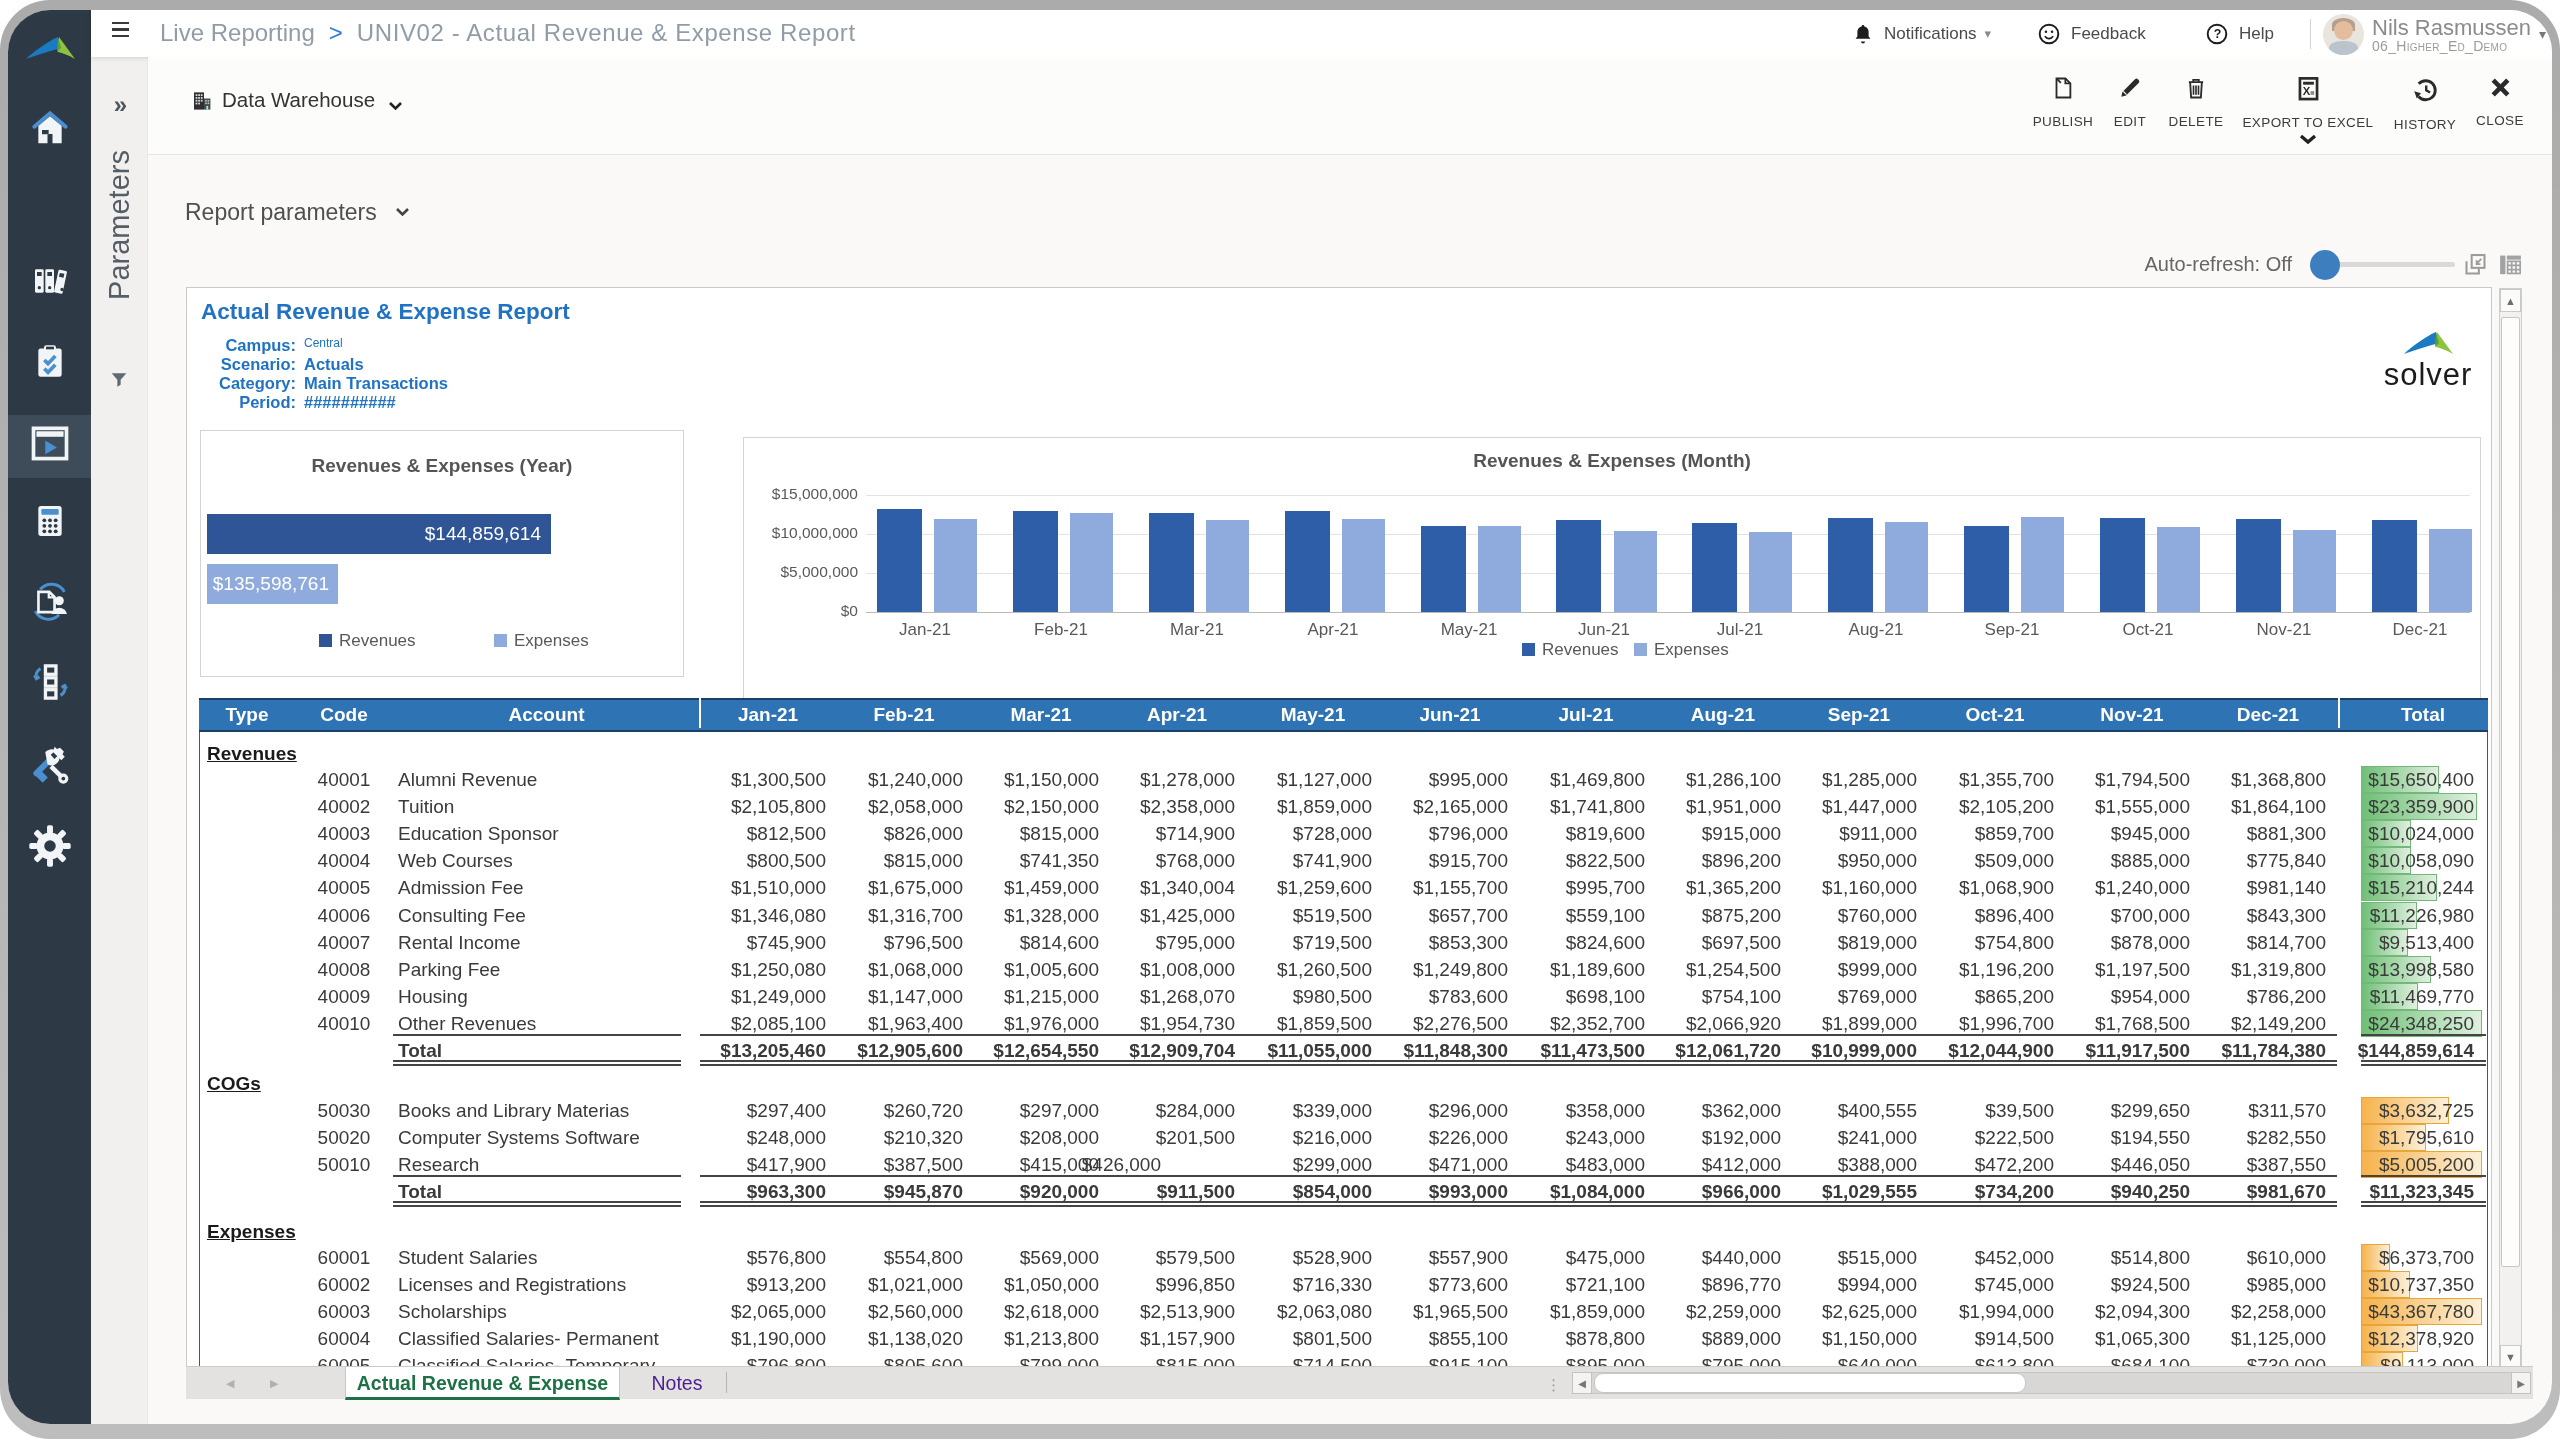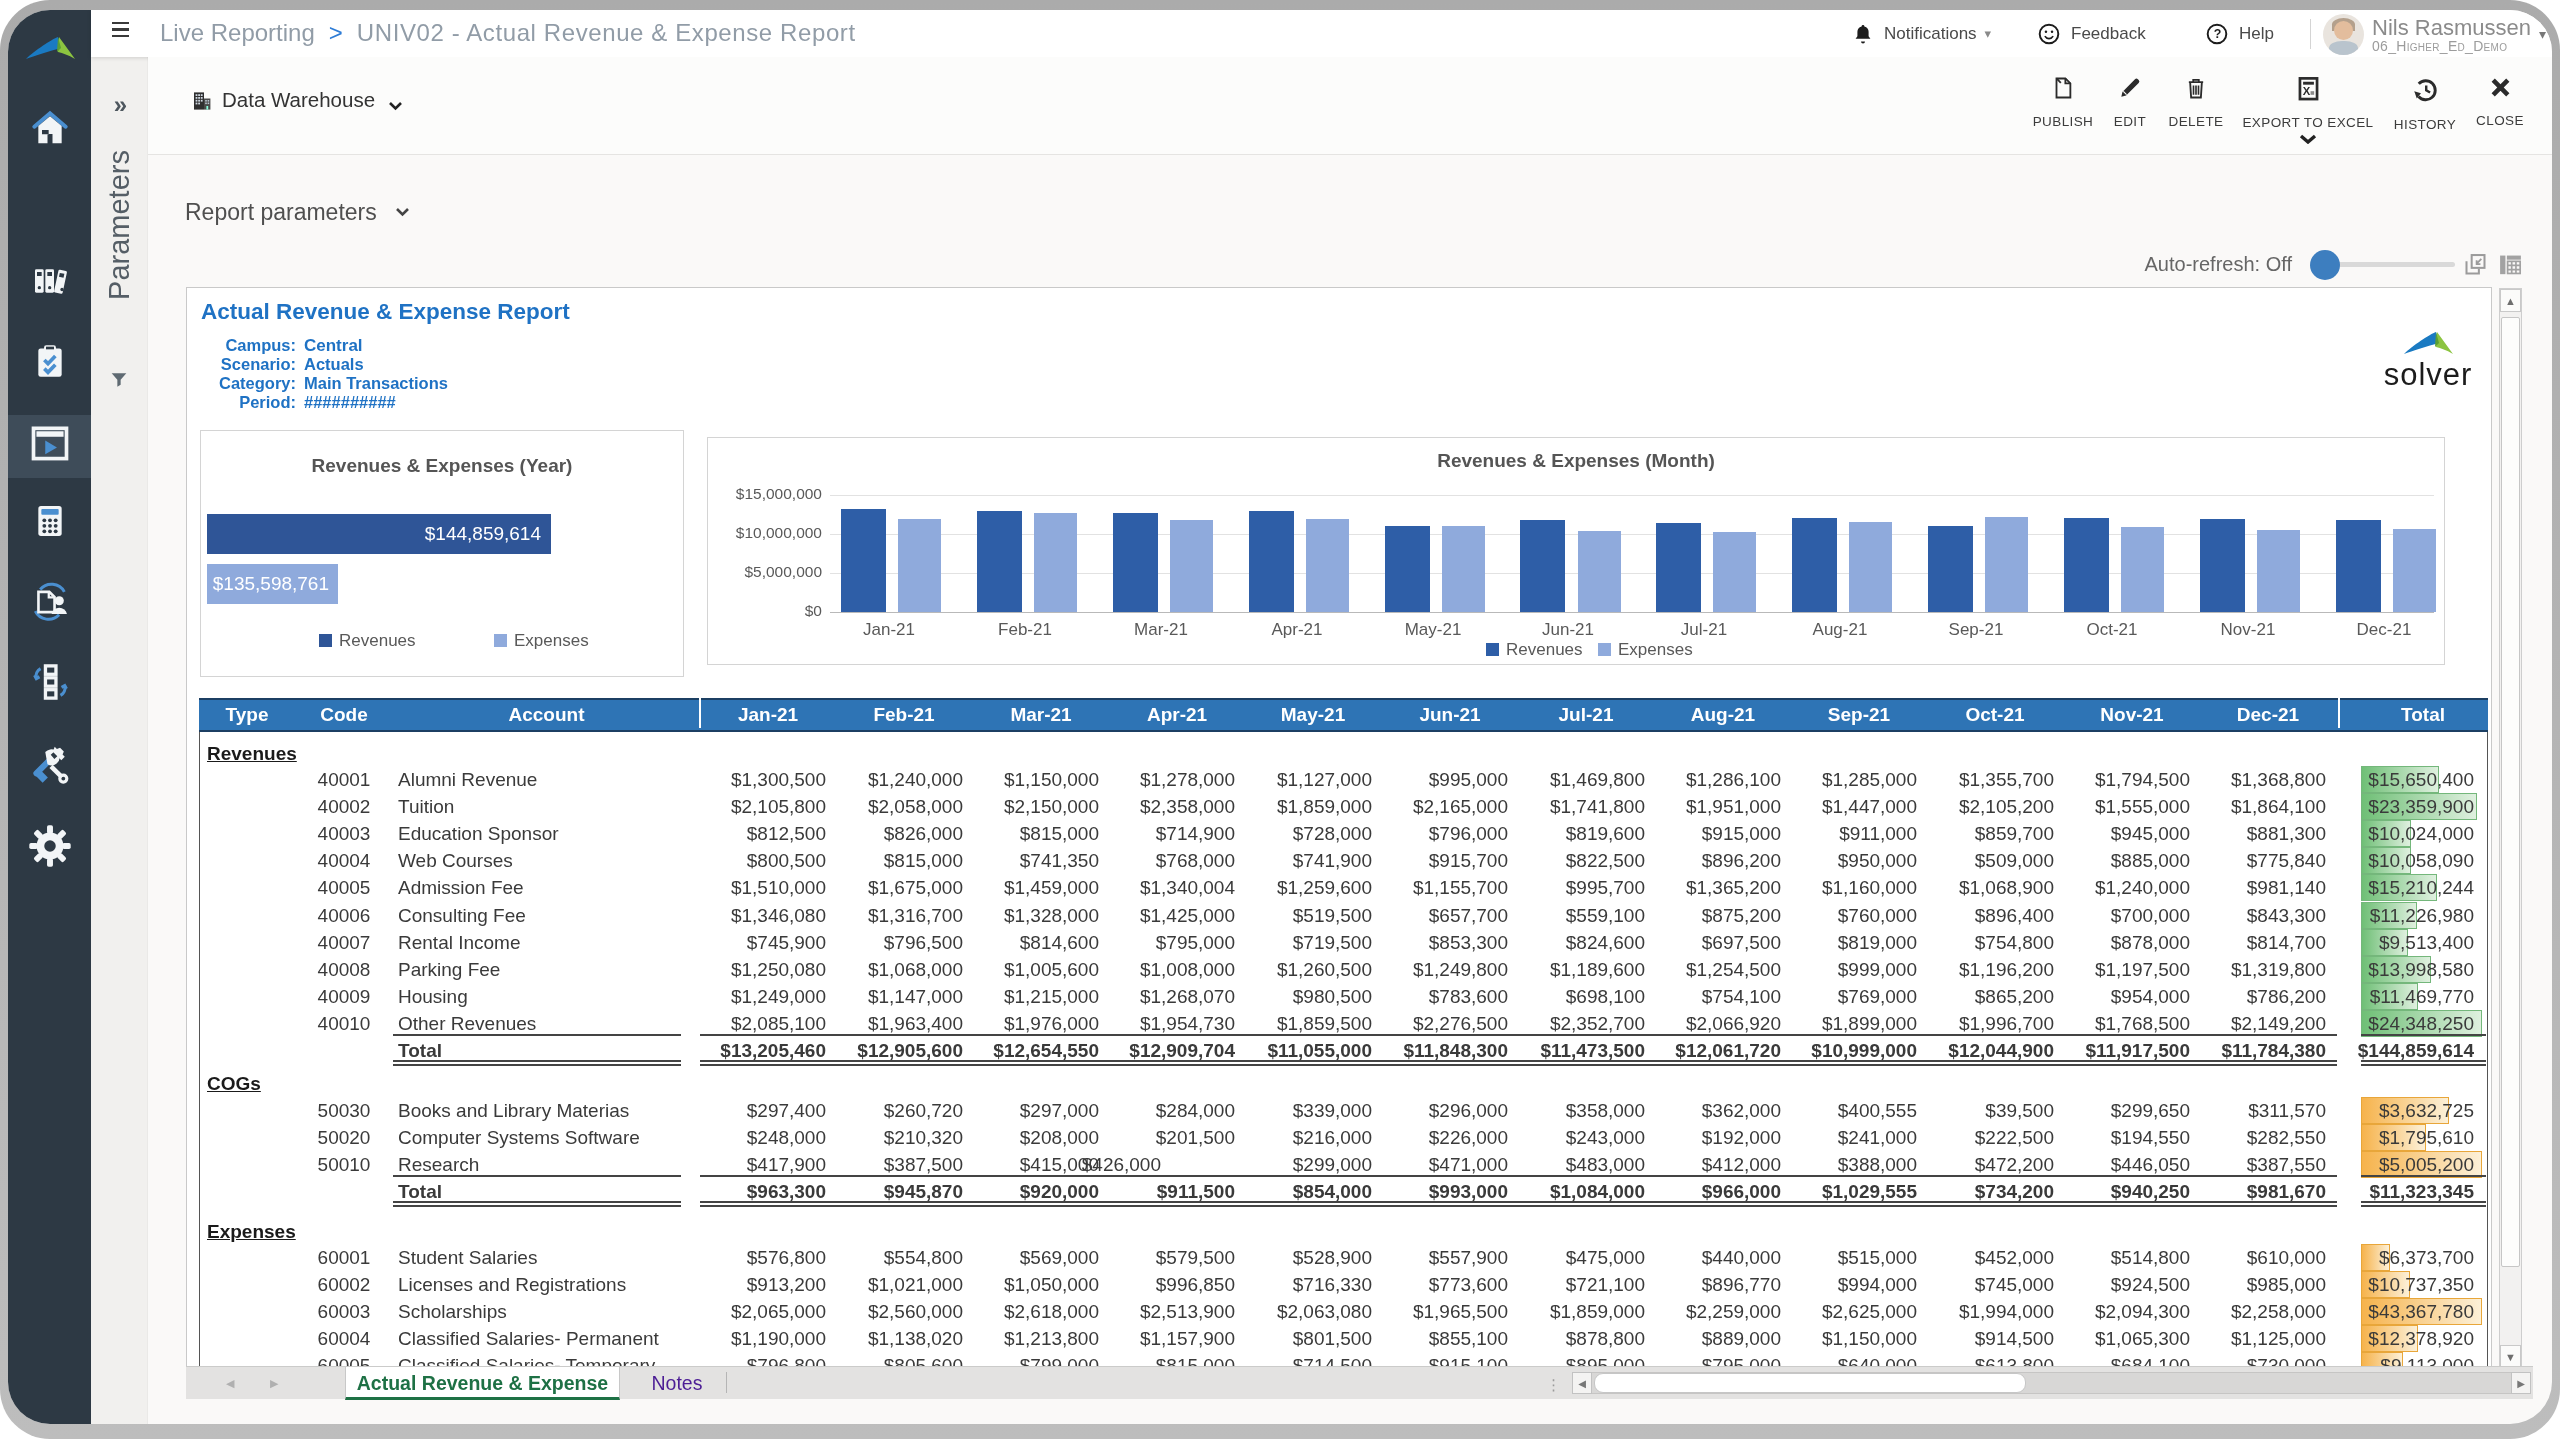--- a/index.html
+++ b/index.html
@@ -279,42 +279,42 @@
         <rect x="3.4" y="4.6" width="4.4" height="15.4" fill="#a2a2a2"></rect>
         <rect x="9" y="4.6" width="11.6" height="3.4" fill="#a2a2a2"></rect>
         <g fill="none" stroke="#a2a2a2" stroke-width="1.4">
           <rect x="9.6" y="9.4" width="10.4" height="10"></rect>
           <path d="M9.6 12.8 h10.4 M9.6 16.2 h10.4 M13 9.4 v10 M16.5 9.4 v10"></path>
         </g>
       </svg></div>
 <div id="card">
 <div class="abs" style="left:14px;top:11px;font-size:22.5px;font-weight:bold;color:#1f72c4">Actual Revenue &amp; Expense Report</div>
       <div class="abs" style="left:0;top:48px;width:109px;text-align:right;font-size:16.5px;font-weight:bold;color:#1f72c4">Campus:</div>
-      <div class="abs" style="left:117px;top:48px;font-size:17px;font-weight:bold;color:#1f72c4">Central</div>
+      <div class="abs" style="left:117px;top:48px;font-size:12px;font-weight:normal;color:#1f72c4">Central</div>
       <div class="abs" style="left:0;top:67px;width:109px;text-align:right;font-size:16.5px;font-weight:bold;color:#1f72c4">Scenario:</div>
       <div class="abs" style="left:117px;top:67px;font-size:16.5px;font-weight:bold;color:#1f72c4">Actuals</div>
       <div class="abs" style="left:0;top:86px;width:109px;text-align:right;font-size:16.5px;font-weight:bold;color:#1f72c4">Category:</div>
       <div class="abs" style="left:117px;top:86px;font-size:16.5px;font-weight:bold;color:#1f72c4">Main Transactions</div>
       <div class="abs" style="left:0;top:105px;width:109px;text-align:right;font-size:16.5px;font-weight:bold;color:#1f72c4">Period:</div>
       <div class="abs" style="left:117px;top:105px;font-size:16.5px;font-weight:bold;color:#1f72c4">##########</div>
       <div id="logo2"><svg width="52" height="30" viewBox="0 0 52 30">
           <path d="M2 24 C10 16 28 4 34 2 L37 13 C26 16 10 21 2 24 Z" fill="#1a7ac2"></path>
           <path d="M34 2 L50 24 C43 20 38 18 33 17 Z" fill="#8cc440" transform="translate(1,0)"></path>
           <path d="M34 2 L33 17 37 13 Z" fill="#5a9e35"></path>
         </svg><div class="lt">solver</div></div>
       <div class="cht" style="left:13px;top:142px;width:484px;height:247px">
         <div class="chtt" style="top:24px">Revenues &amp; Expenses (Year)</div>
         <div class="abs" style="left:6px;top:83px;width:344px;height:40px;background:#2f5597"></div>
         <div class="abs" style="left:6px;top:83px;width:334px;height:40px;line-height:40px;text-align:right;color:#fff;font-size:19px">$144,859,614</div>
         <div class="abs" style="left:6px;top:133px;width:131px;height:40px;background:#8faadc"></div>
         <div class="abs" style="left:6px;top:133px;width:122px;height:40px;line-height:40px;text-align:right;color:#fff;font-size:19px">$135,598,761</div>
         <div class="leg" style="left:118px;top:200px"><i style="background:#2f5597"></i>Revenues</div>
         <div class="leg" style="left:293px;top:200px"><i style="background:#8faadc"></i>Expenses</div>
       </div>
-      <div class="cht" style="left:520px;top:149px;width:1738px;height:228px">
+      <div class="cht" style="left:556px;top:149px;width:1738px;height:294px">
         <div class="chtt" style="top:12px">Revenues &amp; Expenses (Month)</div>
         <div class="gl" style="top:57px"></div>
         <div class="ylab" style="top:47px">$15,000,000</div>
         <div class="gl" style="top:96px"></div>
         <div class="ylab" style="top:86px">$10,000,000</div>
         <div class="gl" style="top:135px"></div>
         <div class="ylab" style="top:125px">$5,000,000</div>
         <div class="gl ax" style="top:174px"></div>
         <div class="ylab" style="top:164px">$0</div>
         <div class="br d" style="left:133px;top:71px;height:103px"></div>

